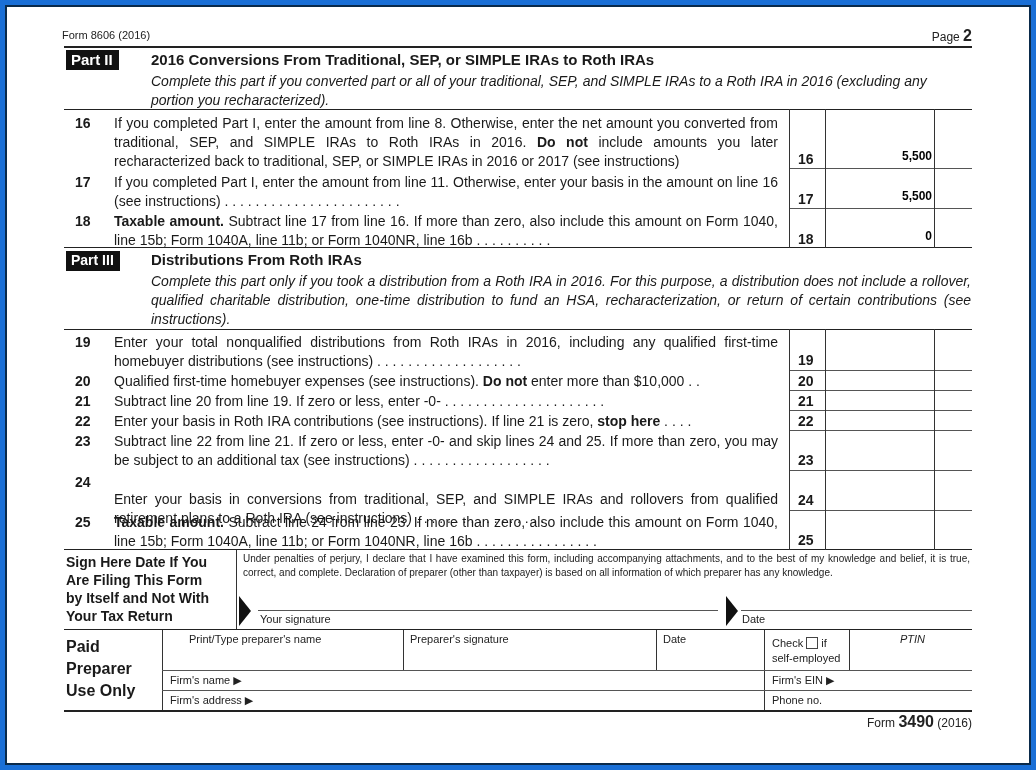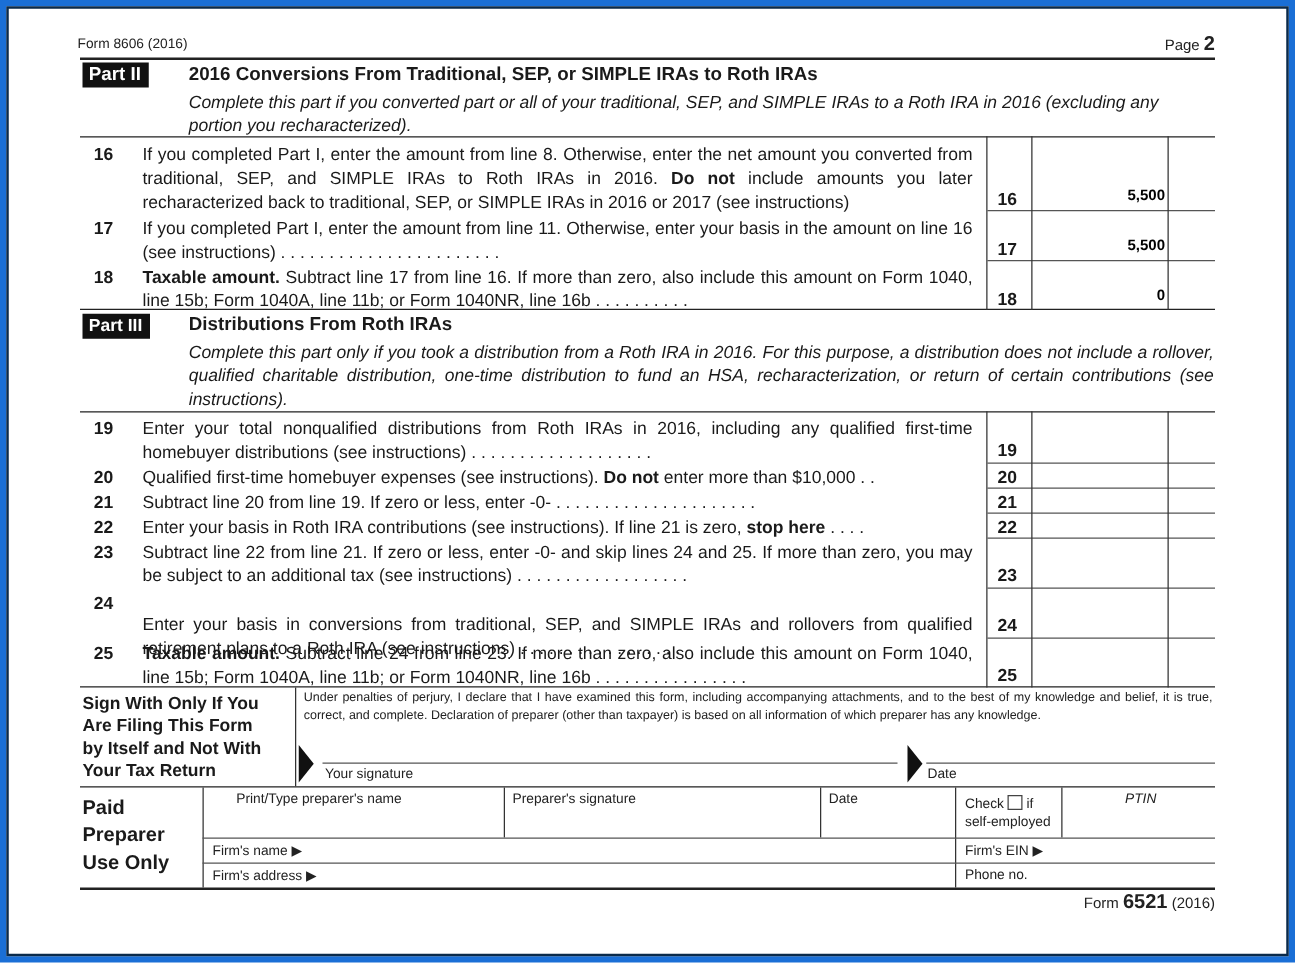--- a/index.html
+++ b/index.html
@@ -131,21 +131,21 @@
 <div class="lt" style="top:513px;"><b>Taxable amount.</b><span> Subtract line 24 from line 23. If more than zero, also include this amount on Form 1040, line 15b; Form 1040A, line 11b; or Form 1040NR, line 16b</span><span class="dots"> .  .  .  .  .  .  .  .  .  .  .  .  .  .  .  .</span></div>
 <div class="bx" style="top:532px;">25</div>
 <div class="val" style="top:530px;"></div>
 <div class="rule" style="left:64px; top:549px; width:908px; height:1px;"></div>
 
 <div class="vline" style="left:789px; top:329px; height:221px;"></div>
 <div class="vline" style="left:825px; top:329px; height:221px;"></div>
 <div class="vline" style="left:934px; top:329px; height:221px;"></div>
 
 <div class="sign-title">
-  <div>Sign With Only If You</div>
+  <div>Sign Here Date If You</div>
   <div>Are Filing This Form</div>
   <div>by Itself and Not With</div>
   <div>Your Tax Return</div>
 </div>
 <div class="vline" style="left:236px; top:550px; height:79px;"></div>
 <div class="perjury">Under penalties of perjury, I declare that I have examined this form, including accompanying attachments, and to the best of my knowledge and belief, it is true, correct, and complete. Declaration of preparer (other than taxpayer) is based on all information of which preparer has any knowledge.</div>
 <div class="arrow-big" style="left:239px; top:596px;"></div>
 <div class="hline" style="left:258px; top:610px; width:460px; background:#555;"></div>
 <div class="abs small" style="left:260px; top:613px;">Your signature</div>
 <div class="arrow-big" style="left:726px; top:596px;"></div>
@@ -174,13 +174,13 @@
 <div class="abs small" style="left:900px; top:633px;font-style:italic;">PTIN</div>
 
 <div class="hline" style="left:162px; top:670px; width:810px;"></div>
 <div class="abs small" style="left:170px; top:674px;">Firm's name  ▶</div>
 <div class="abs small" style="left:772px; top:674px;">Firm's EIN ▶</div>
 <div class="hline" style="left:162px; top:690px; width:810px;"></div>
 <div class="abs small" style="left:170px; top:694px;text-align:center;">Firm's address ▶</div>
 <div class="abs small" style="left:772px; top:694px;">Phone no.</div>
 <div class="rule" style="left:64px; top:710px; width:908px; height:2px;"></div>
 
-<div class="footer"><span>Form</span> <b>6521</b> <span>(2016)</span></div>
+<div class="footer"><span>Form</span> <b>3490</b> <span>(2016)</span></div>
 
 </body></html>

